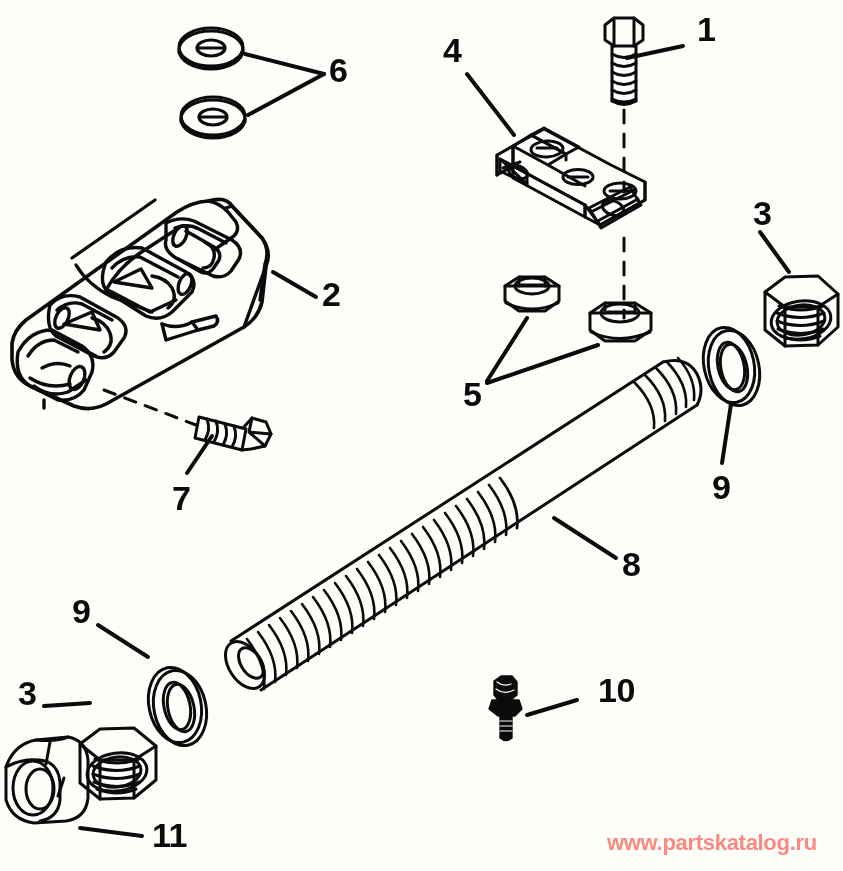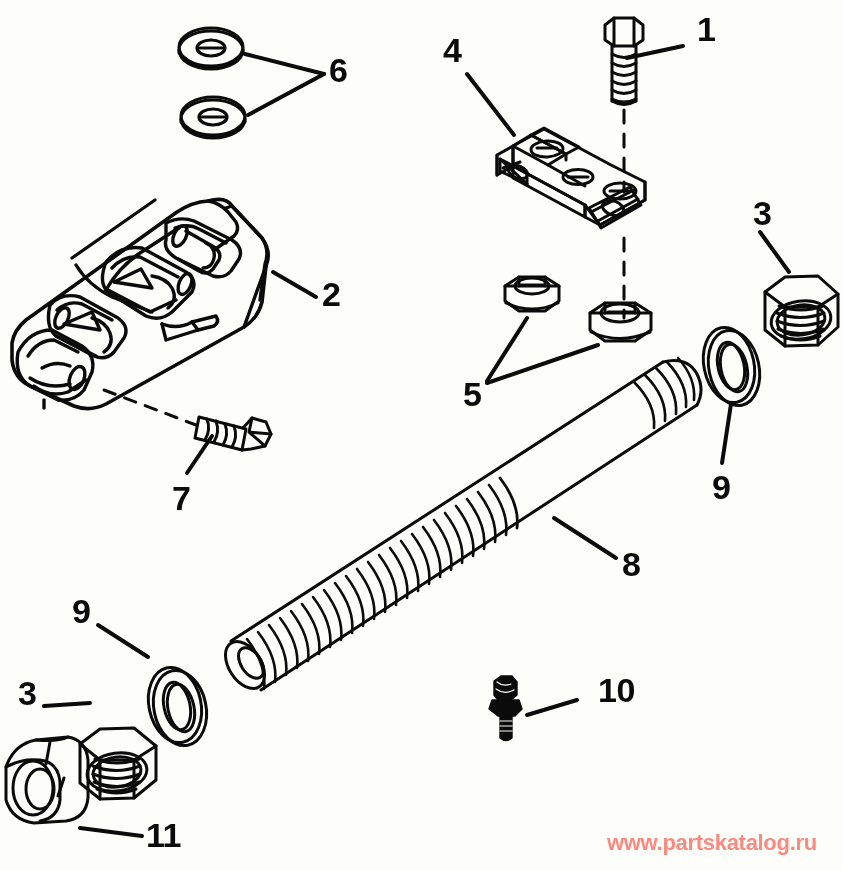--- a/index.html
+++ b/index.html
@@ -327,17 +327,17 @@
   <div class="callout" style="left:329px; top:53px;">6</div>
   <div class="callout" style="left:753px; top:196px;">3</div>
   <div class="callout" style="left:322px; top:277px;">2</div>
   <div class="callout" style="left:463px; top:377px;">5</div>
   <div class="callout" style="left:712px; top:470px;">9</div>
   <div class="callout" style="left:172px; top:481px;">7</div>
   <div class="callout" style="left:622px; top:547px;">8</div>
   <div class="callout" style="left:72px;  top:594px;">9</div>
   <div class="callout" style="left:578px; top:673px;margin-left:20px;">10</div>
   <div class="callout" style="left:18px;  top:676px;">3</div>
-  <div class="callout" style="left:146px; top:818px;">11</div>
+  <div class="callout" style="left:152px; top:818px;">11</div>
 
   <div id="watermark" style="color: rgb(250, 138, 128);">www.partskatalog.ru</div>
 
 </div>
 
 </body></html>

